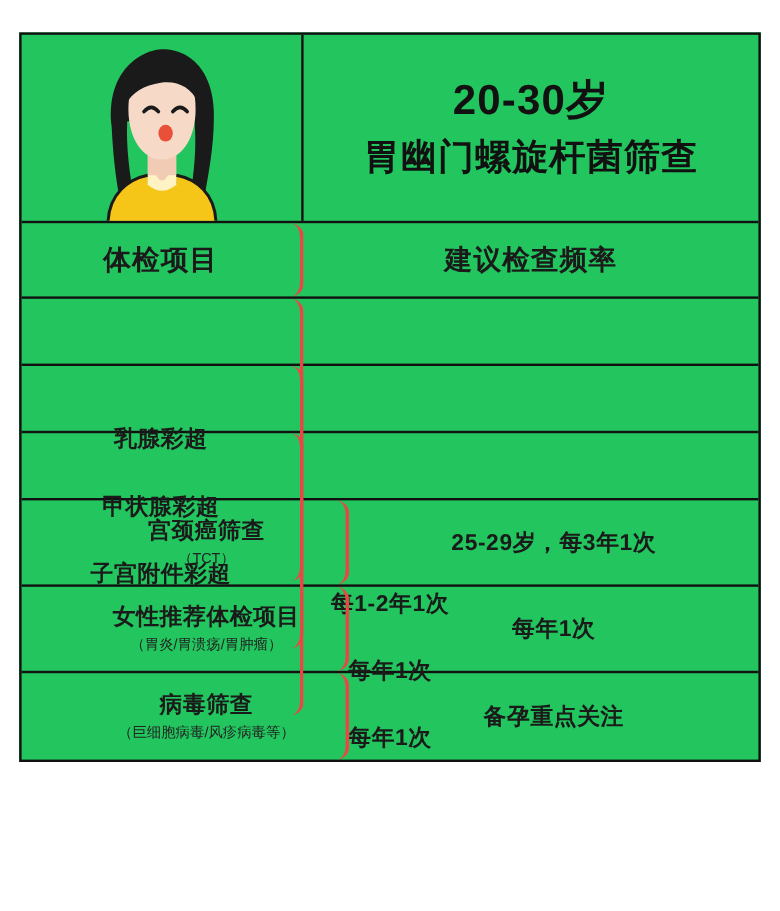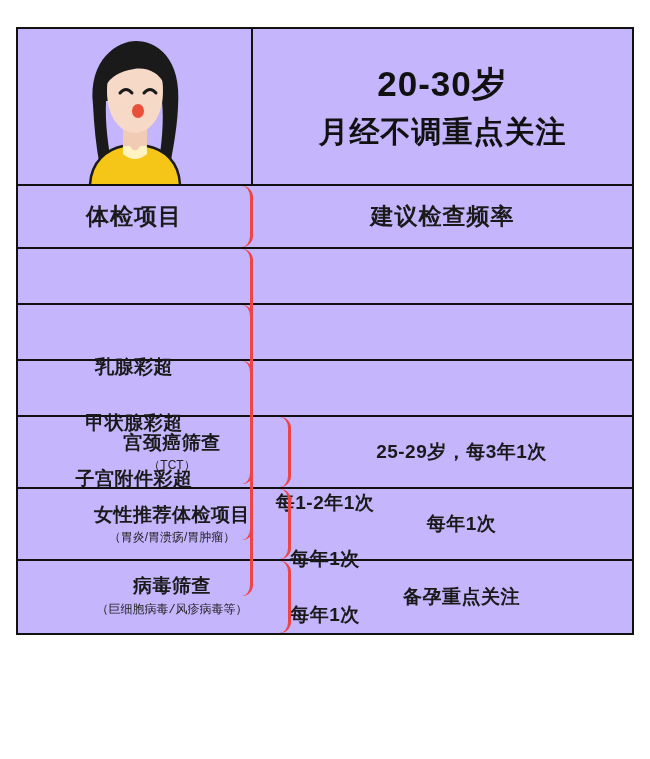--- a/index.html
+++ b/index.html
@@ -21,31 +21,30 @@
     box-sizing: border-box;
     background: #ffffff;
   }
   .table {
     position: absolute;
     left: 16px;
     top: 27px;
     width: 618px;
     border: 2px solid #111111;
     box-sizing: border-box;
-    background: #c4b5fd;
+    background: #22c55e;
   }
   .row {
     display: flex;
     width: 100%;
     box-sizing: border-box;
     border-bottom: 2px solid #111111;
   }
   .row:last-child {
     border-bottom: none;
-    font-family: Liberation Mono, monospace;
   }
   .cell-left {
     width: 235px;
     flex: 0 0 235px;
     box-sizing: border-box;
     border-right: 3px solid #ef4444;
     display: flex;
     flex-direction: column;
     align-items: center;
     justify-content: center;
@@ -177,21 +176,21 @@
           <path d="M30 152 C30 126, 48 114, 63 111 L63 118 Q75 128, 87 118 L87 111 C103 114, 120 126, 120 152 Z" fill="#f5c518"></path>
 
           <path d="M63 111 L63 119 Q75 129, 87 119 L87 111 L80 111 Q75 120, 70 111 Z" fill="#fff3c4"></path>
 
           <path d="M30 152 C30 126, 48 114, 63 111" stroke="#1a1a1a" stroke-width="2.5" fill="none"></path>
           <path d="M120 152 C120 126, 103 114, 87 111" stroke="#1a1a1a" stroke-width="2.5" fill="none"></path>
         </svg>
       </div>
       <div class="header-right">
         <div class="title-line1">20-30岁</div>
-        <div class="title-line2">月经不调重点关注</div>
+        <div class="title-line2">胃幽门螺旋杆菌筛查</div>
       </div>
     </div>
 
     <div class="row colhead">
       <div class="cell-left">体检项目</div>
       <div class="cell-right">建议检查频率</div>
     </div>
 
     <div class="row data-row">
       <div class="cell-left">

